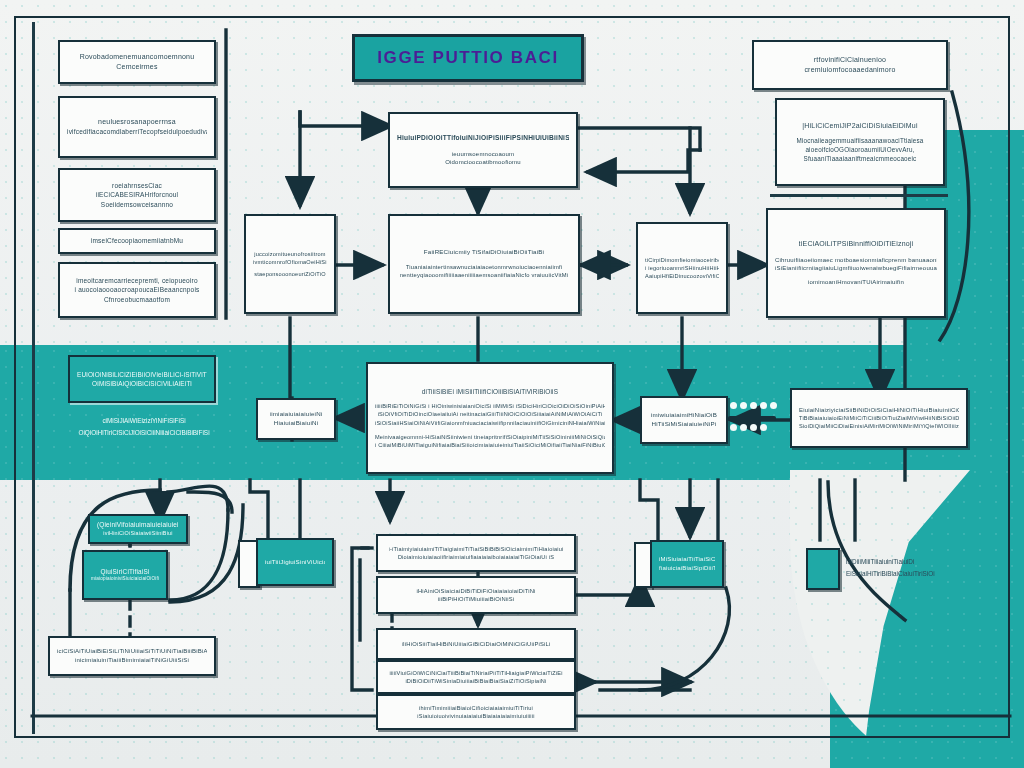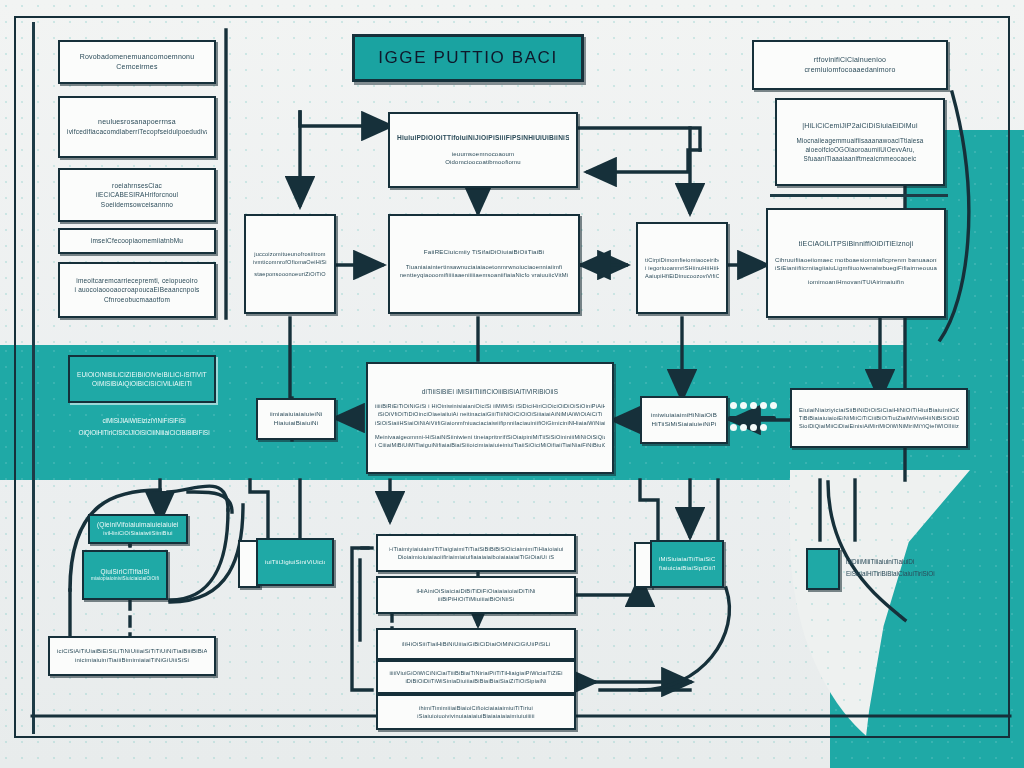--- a/index.html
+++ b/index.html
@@ -70,21 +70,21 @@
 
   .title{
     position:absolute;
     background:#1aa3a1;
     border:3px solid #16303a;
     box-sizing:border-box;
     display:flex;align-items:center;justify-content:center;
     box-shadow:2px 3px 0 rgba(20,40,48,.5);
   }
   .title .ln{
-    color:#0f172a;font-weight:normal;letter-spacing:1.6px;
+    color:#4c1d95;font-weight:bold;letter-spacing:1.6px;
     filter:blur(.5px);font-size:17px;
   }
 
   
   #wires{position:absolute;inset:0;width:1024px;height:768px;pointer-events:none;}
 
   
   .dots{position:absolute;display:flex;flex-wrap:wrap;width:52px;gap:3px;}
   .dots i{width:7px;height:7px;background:#f4fbfa;border-radius:50%;display:block;filter:blur(.4px);}
   .dotbar{position:absolute;height:5px;background:#16303a;border-radius:2px;}

